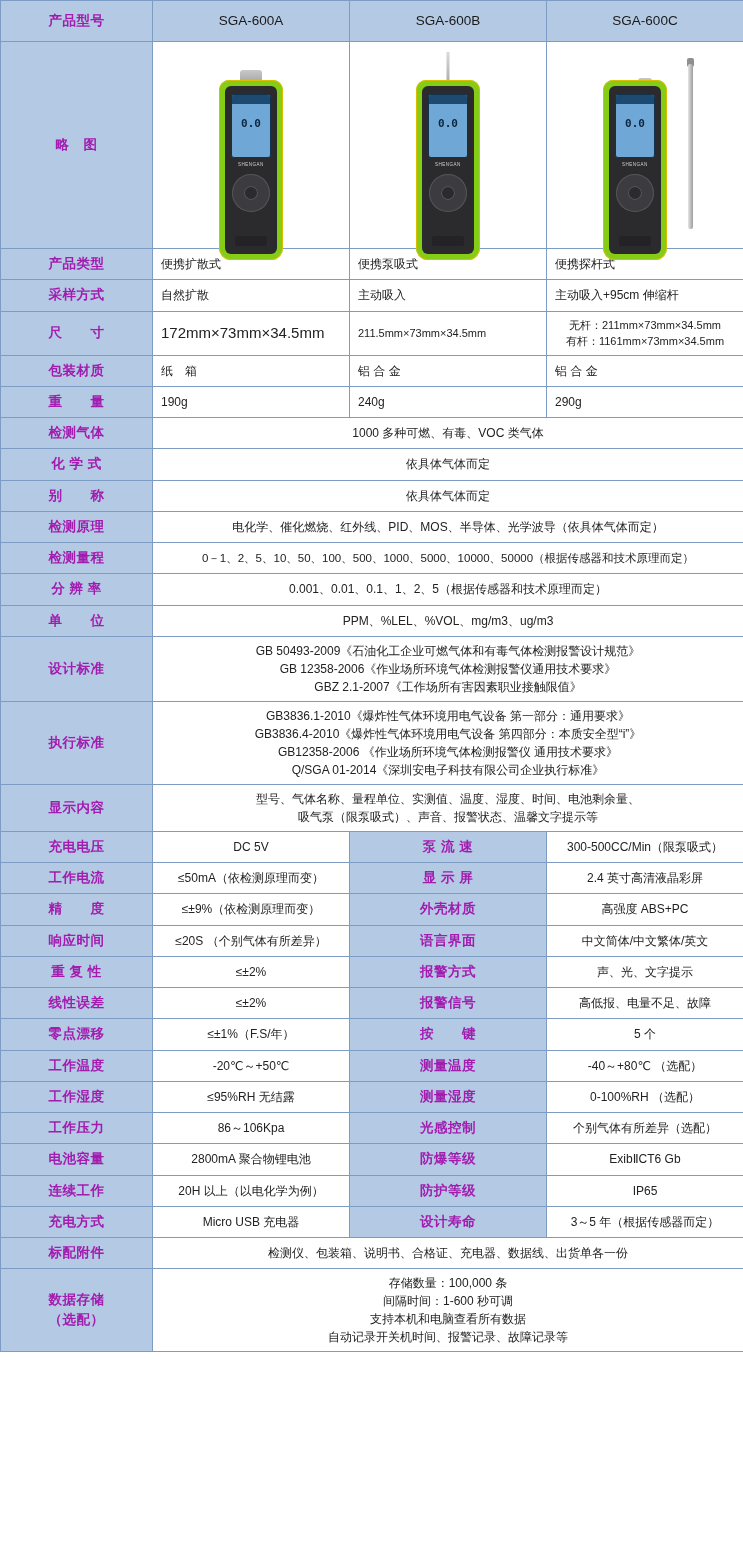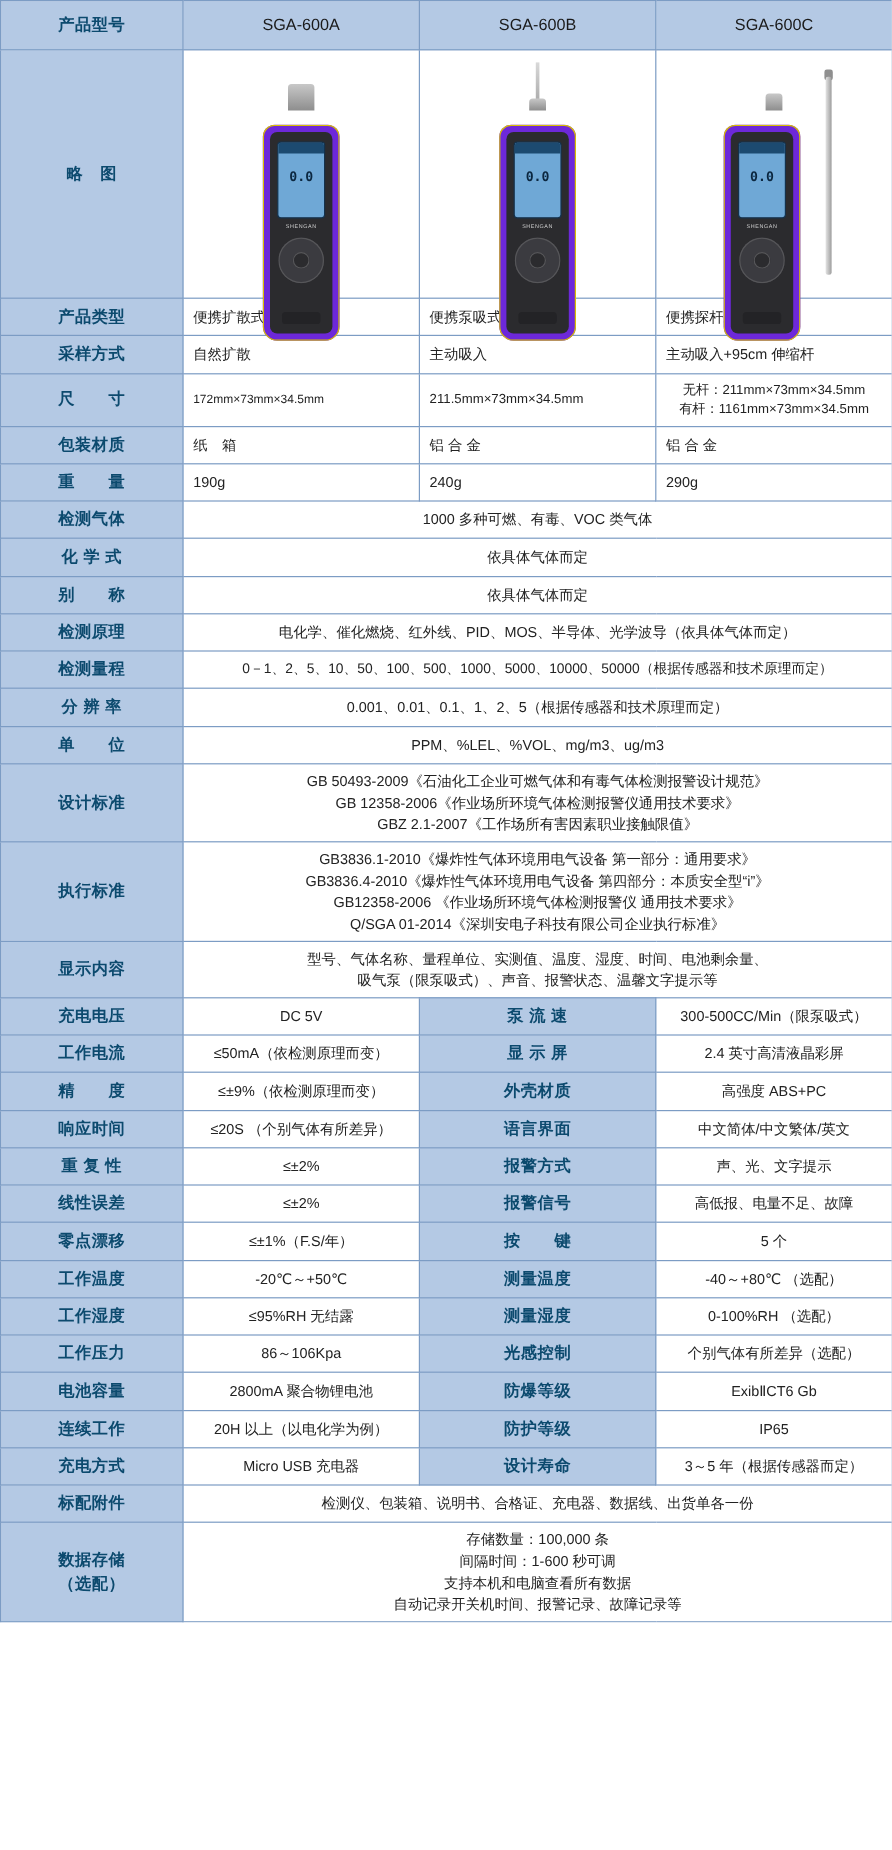--- a/index.html
+++ b/index.html
@@ -21,21 +21,21 @@
   }
   .spec-table td {
     border: 1px solid #7c9cc4;
     vertical-align: middle;
     padding: 5px 8px;
     line-height: 1.5;
   }
   
   td.lbl {
     background: #b4c9e4;
-    color: #0c4a6e;
+    color: #a21caf;
     font-weight: bold;
     text-align: center;
     font-size: 13.5px;
     letter-spacing: 0.5px;
     width: 126px;
   }
   td.lbl.mid {
     width: 150px;
   }
   
@@ -71,24 +71,24 @@
   
   .device {
     display: inline-block;
     position: relative;
     width: 120px;
     height: 190px;
   }
   .dev-body {
     position: absolute;
     left: 28px;
-    top: 56px;
+    top: 32px;
     width: 64px;
     height: 180px;
-    background: #6d28d9;
+    background: #84cc16;
     border-radius: 10px 10px 12px 12px;
     box-shadow: inset 0 0 0 1px #d9bf00;
   }
   .dev-inner {
     position: absolute;
     left: 6px;
     top: 6px;
     right: 6px;
     bottom: 6px;
     background: #2b2b2e;
@@ -293,21 +293,21 @@
       <td class="val center">便携探杆式</td>
     </tr>
     <tr>
       <td class="lbl">采样方式</td>
       <td class="val center">自然扩散</td>
       <td class="val center">主动吸入</td>
       <td class="val center">主动吸入+95cm 伸缩杆</td>
     </tr>
     <tr>
       <td class="lbl">尺　　寸</td>
-      <td class="val center" style="font-size:10px">172mm×73mm×34.5mm</td>
+      <td class="val center" style="font-size:15px">172mm×73mm×34.5mm</td>
       <td class="val center" style="font-size:11px">211.5mm×73mm×34.5mm</td>
       <td class="val multi-line" style="font-size:11px">
           <div>无杆：211mm×73mm×34.5mm</div>
           <div>有杆：1161mm×73mm×34.5mm</div>
         </td>
     </tr>
     <tr>
       <td class="lbl">包装材质</td>
       <td class="val center">纸　箱</td>
       <td class="val center">铝 合 金</td>

